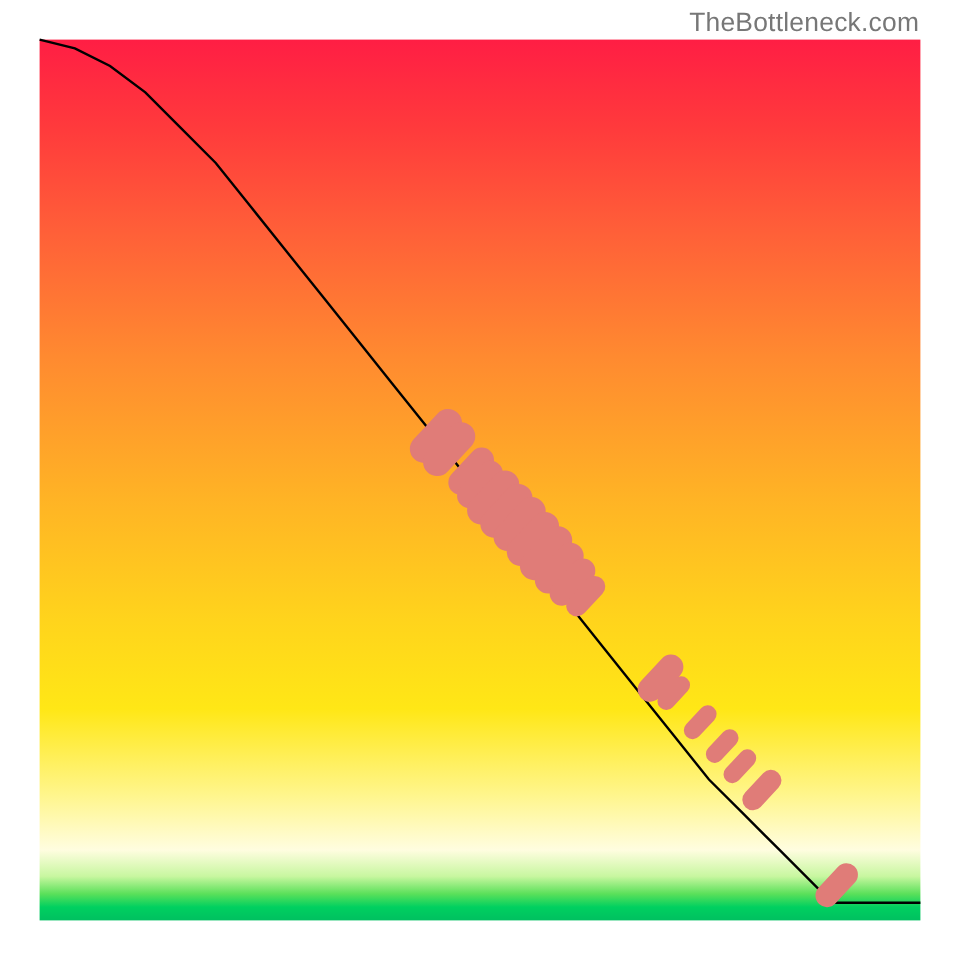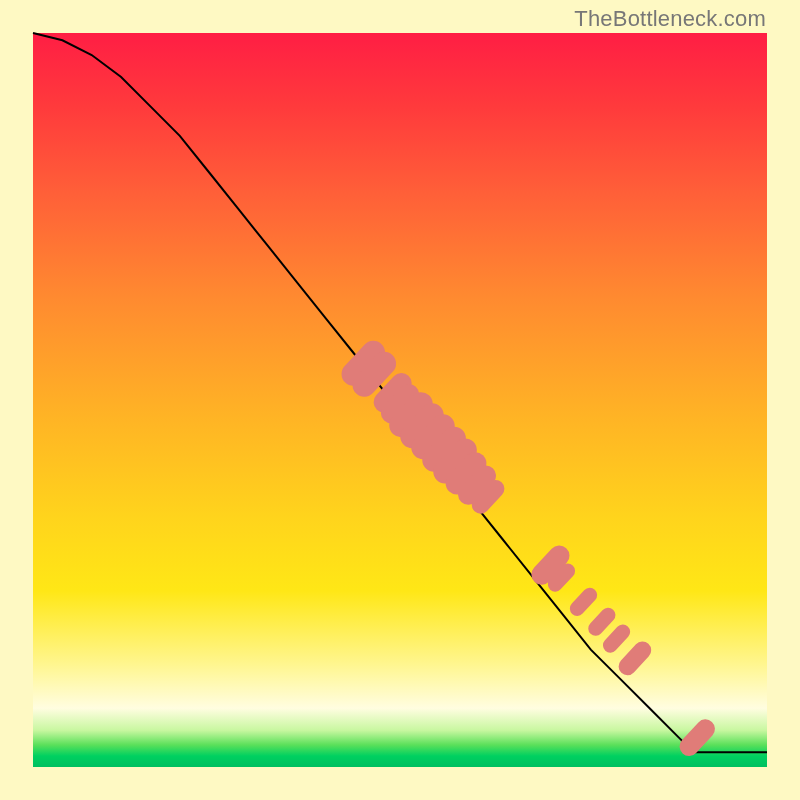--- a/index.html
+++ b/index.html
@@ -10,21 +10,21 @@
     overflow: hidden;
     background: #000;
     font-family: Arial, Helvetica, sans-serif;
   }
   .frame {
     position: absolute;
     left: 0;
     top: 0;
     width: 800px;
     height: 800px;
-    background: #fef9c3;
+    background: #ffffff;
   }
   .plot {
     position: absolute;
     left: 33px;
     top: 33px;
     width: 734px;
     height: 734px;
     
     background: linear-gradient(
       to bottom,

